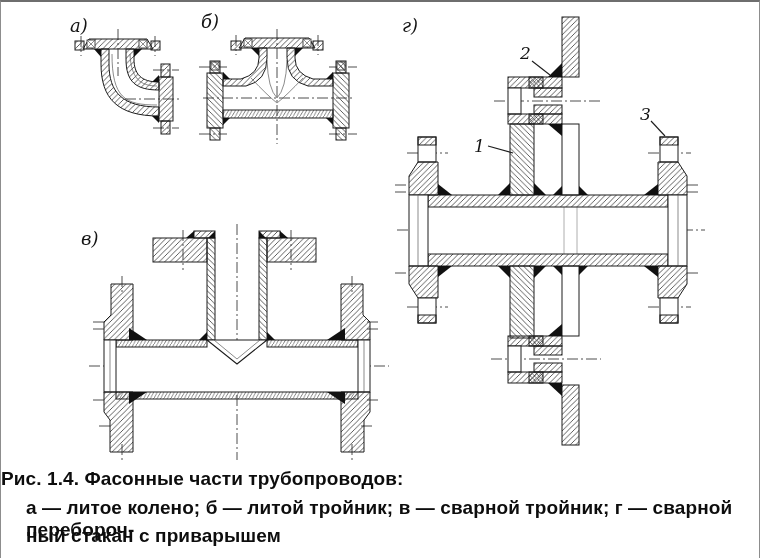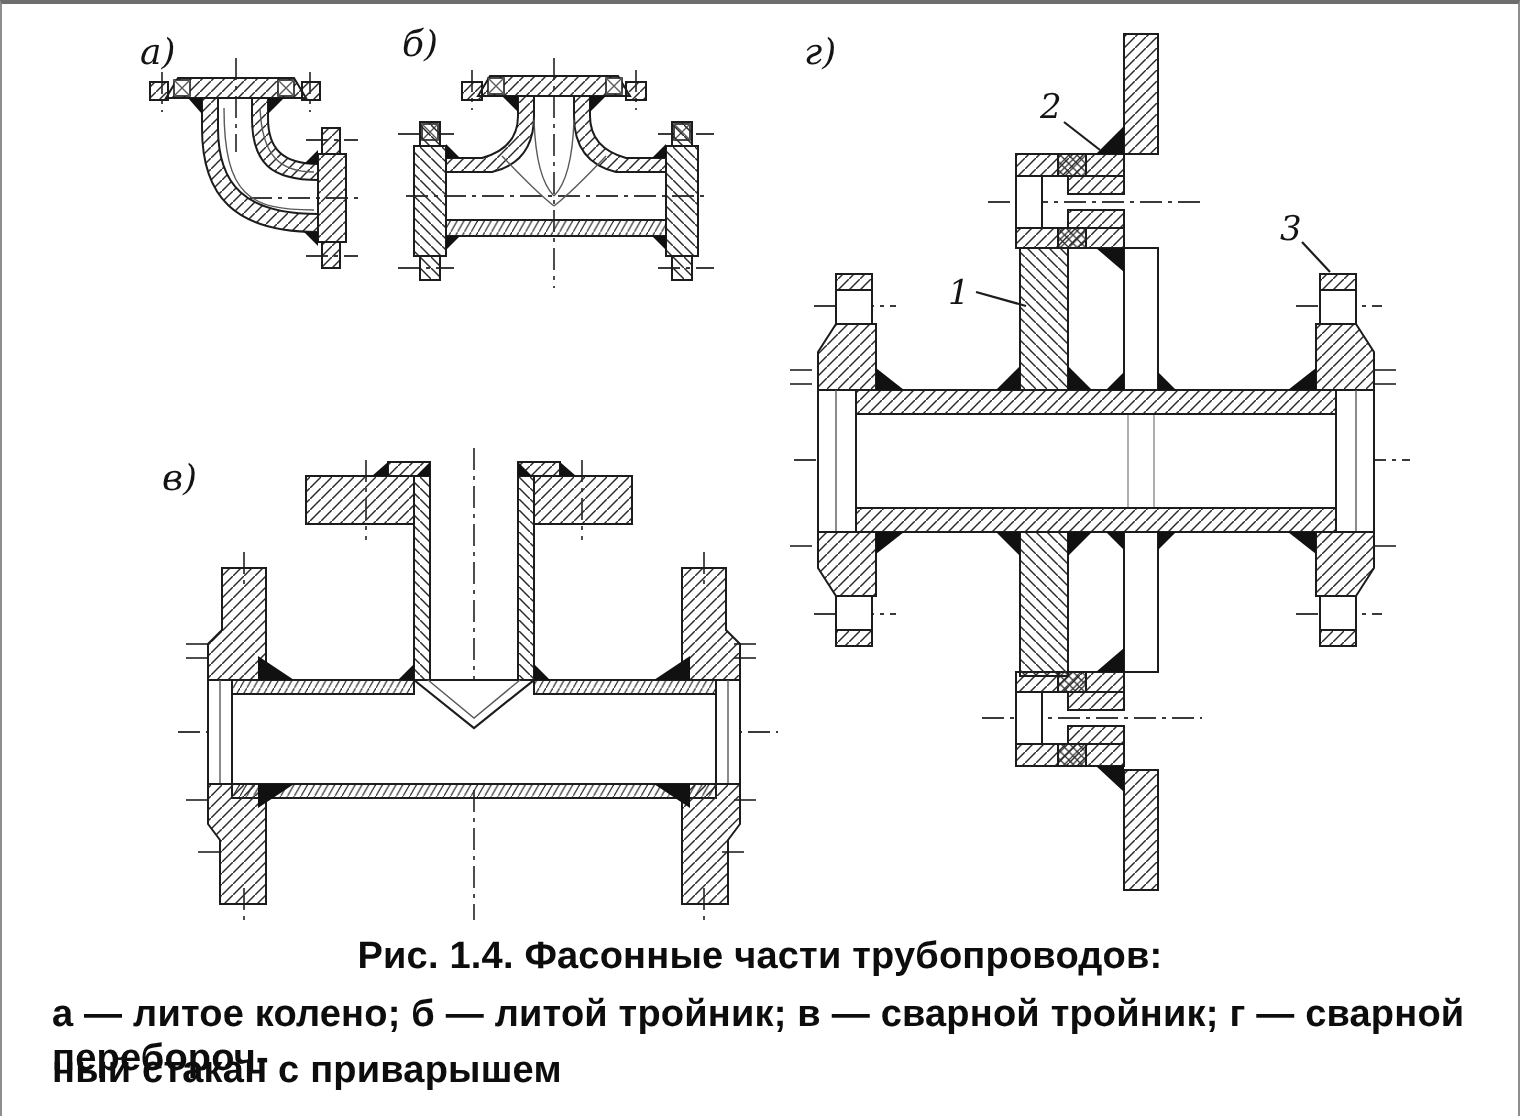--- a/index.html
+++ b/index.html
@@ -11,21 +11,21 @@
   svg{position:absolute;left:0;top:0;}
   .shape{stroke:#1c1c1c;stroke-width:1;}
   .ink{stroke:#1c1c1c;stroke-width:1.1;fill:none;}
   .cl{stroke:#3a3a3a;stroke-width:0.9;stroke-dasharray:11 3 2 3;fill:none;}
   .thin{stroke:#5a5a5a;stroke-width:0.7;fill:none;}
   .ghost{stroke:#9a9a9a;stroke-width:0.8;fill:none;}
   .weld{fill:#111;stroke:none;}
   .figlabel{font-family:"DejaVu Serif",serif;font-style:italic;font-size:18px;fill:#141414;}
   .partnum{font-family:"DejaVu Serif",serif;font-style:italic;font-size:17px;fill:#141414;}
   .caption-title{
-    position:absolute;left:0;top:466px;width:100%;text-align:center;
+    position:absolute;left:0;top:466px;width:100%;text-align:left;
     font-size:19px;font-weight:700;color:#0d0d0d;letter-spacing:0.1px;
   }
   .caption-line{position:absolute;left:25px;font-size:19px;font-weight:700;color:#0d0d0d;letter-spacing:0.1px;}
   .caption-line.l2{top:495px;}
   .caption-line.l3{top:523px;}
 </style>
 </head>
 <body>
 
 <div class="screen">

